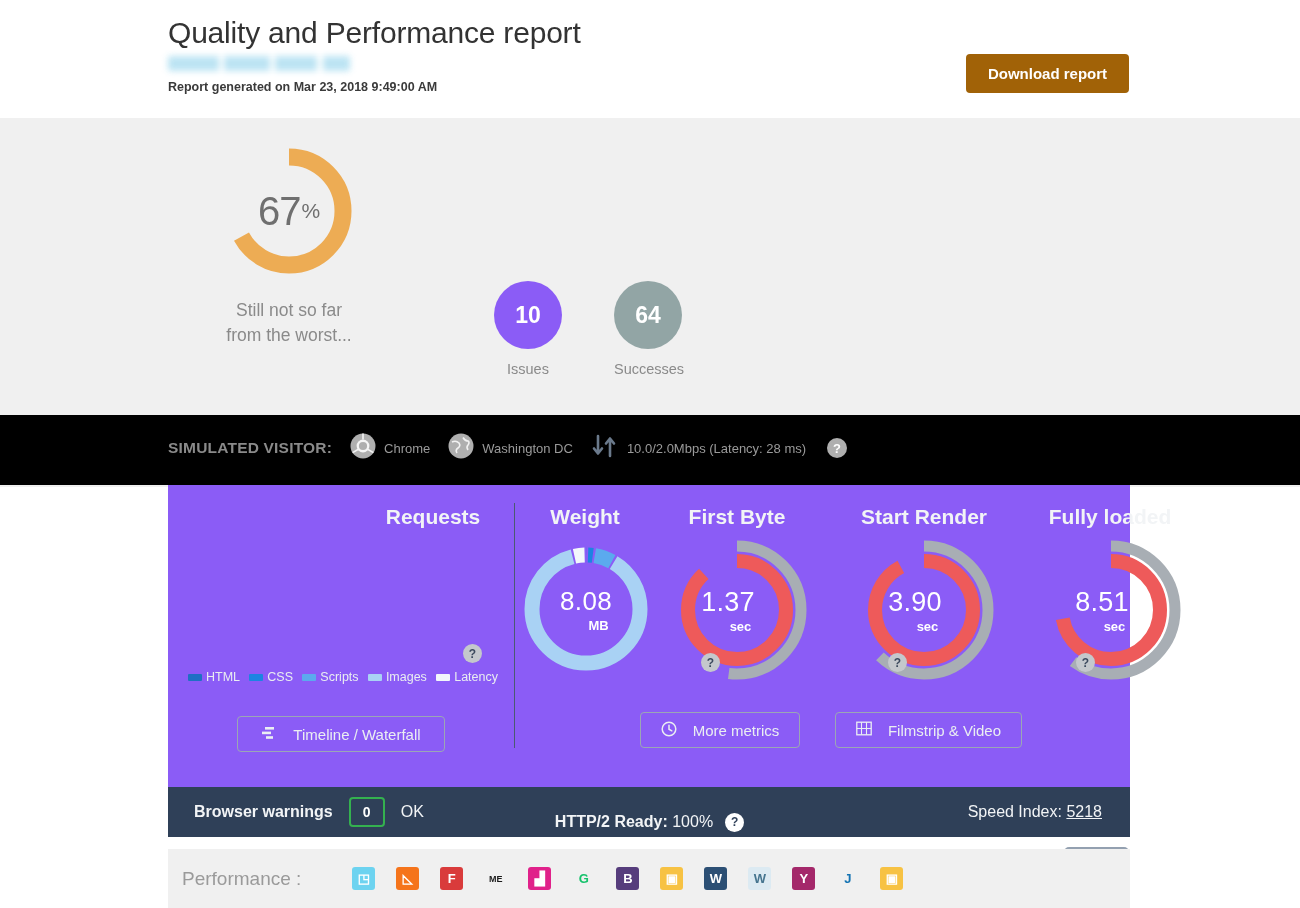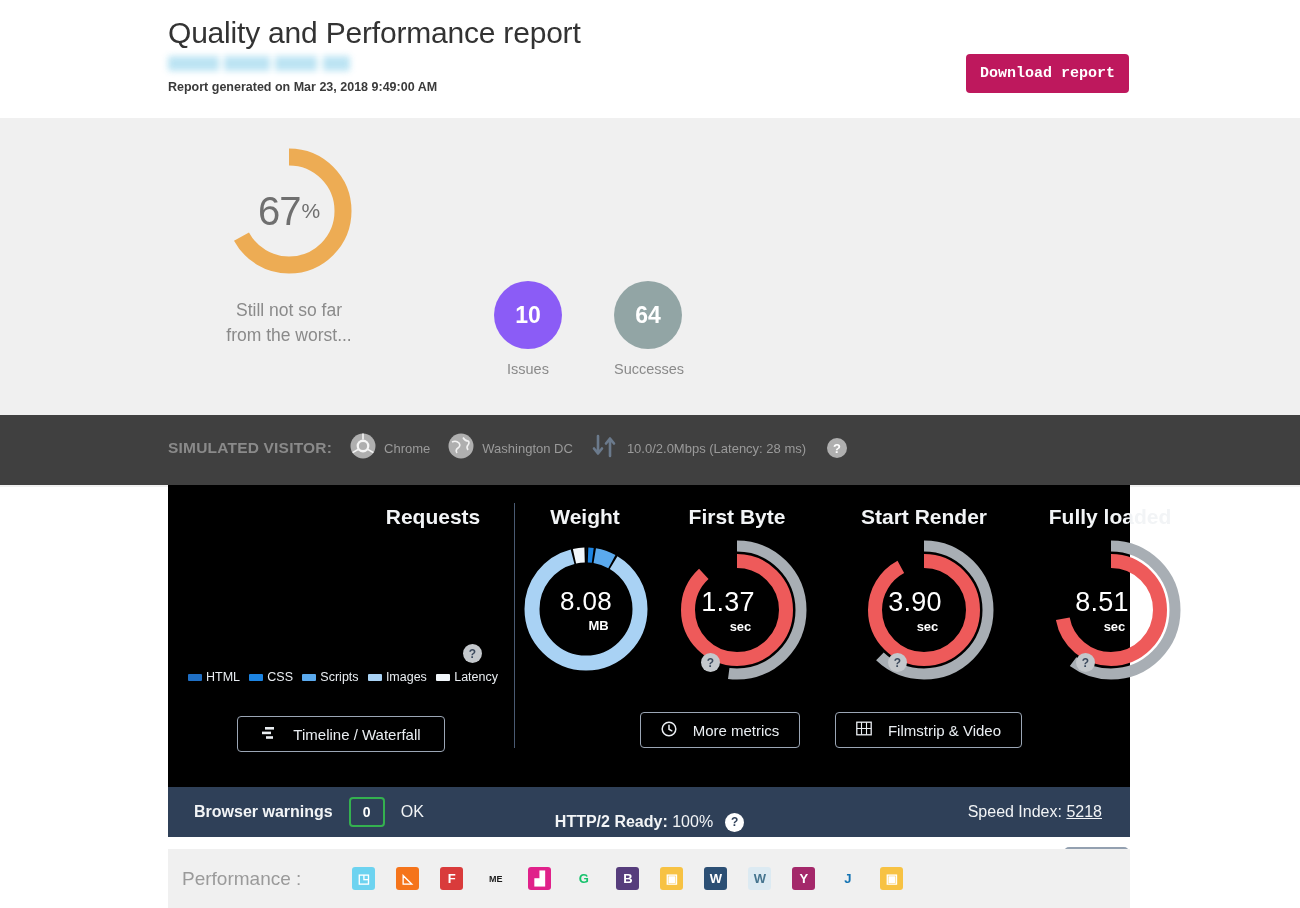--- a/index.html
+++ b/index.html
@@ -22,22 +22,22 @@
     margin-top: 4px; width: 182px; height: 15px;
     background: linear-gradient(90deg,#b9e3f3 0 28%, #ffffff 28% 31%, #b9e3f3 31% 56%, #ffffff 56% 59%, #b9e3f3 59% 82%, #ffffff 82% 85%, #b9e3f3 85% 100%);
     filter: blur(3px); border-radius: 2px; opacity: .95;
   }
   .report-generated {
     margin-top: 9px; font-size: 12.5px; color: #3a3a3a; font-weight: bold;
   }
   .download-btn {
     position: absolute; left: 966px; top: 54px;
     width: 163px; height: 39px; border: none; border-radius: 4px;
-    background: #be185d; color: #fff; font-size: 15px; font-weight: bold;
-    font-family: Liberation Mono, monospace; cursor: pointer;
+    background: #a16207; color: #fff; font-size: 15px; font-weight: bold;
+    font-family: Liberation Sans, sans-serif; cursor: pointer;
   }
 
   
   .summary-band {
     position: relative; height: 369px; background: #F0F0F0;
   }
   .gauge-score {
     position: absolute; left: 221px; top: 25px; width: 136px; height: 136px;
   }
   .gauge-score svg { display:block; }
@@ -68,21 +68,21 @@
     border: 2px solid #2D3C55; border-radius: 5px;
     color: #2D3C55; font-size: 16.5px; font-weight: bold;
     font-family: "Liberation Sans", sans-serif; cursor: pointer;
     display: flex; align-items: center; justify-content: center; gap: 9px;
   }
   .chev { display:inline-block; }
 
   
   .visitor-row {
     position: absolute; left: 0; top: 415px; width: 1300px; height: 70px;
-    background: #404040;
+    background: #000000;
   }
   .visitor-inner {
     position: absolute; left: 168px; top: 18px;
     display: flex; align-items: center; gap: 9px;
   }
   .visitor-title { font-size: 15.5px; font-weight: bold; color: #8a8a8a; letter-spacing: .2px; }
   .visitor-item { display: flex; align-items: center; gap: 8px; margin-left: 9px; }
   .visitor-text { font-size: 13px; color: #9a9a9a; }
   .help-icon {
     width: 20px; height: 20px; border-radius: 50%; background: #AFAFAF;
@@ -93,21 +93,21 @@
   .edit-btn {
     position: absolute; left: 1064px; top: 432px;
     width: 65px; height: 35px; border: none; border-radius: 5px;
     background: #93A0B0; color: #fff; font-size: 14.5px; font-weight: bold;
     font-family: "Liberation Sans", sans-serif; cursor: pointer;
   }
 
   
   .metrics-panel {
     position: absolute; left: 168px; top: 485px;
-    width: 962px; height: 328px; background: #000000;
+    width: 962px; height: 328px; background: #8b5cf6;
   }
   .metric-title {
     position: absolute; font-size: 21px; color: #F2F4F6; font-weight: bold;
     text-align: center;
   }
   .donut-wrap { position: absolute; }
   .donut-center {
     position: absolute; left: 0; top: 0; width: 100%; height: 100%;
     display: flex; flex-direction: column; align-items: center; justify-content: center;
     color: #fff; pointer-events: none;

